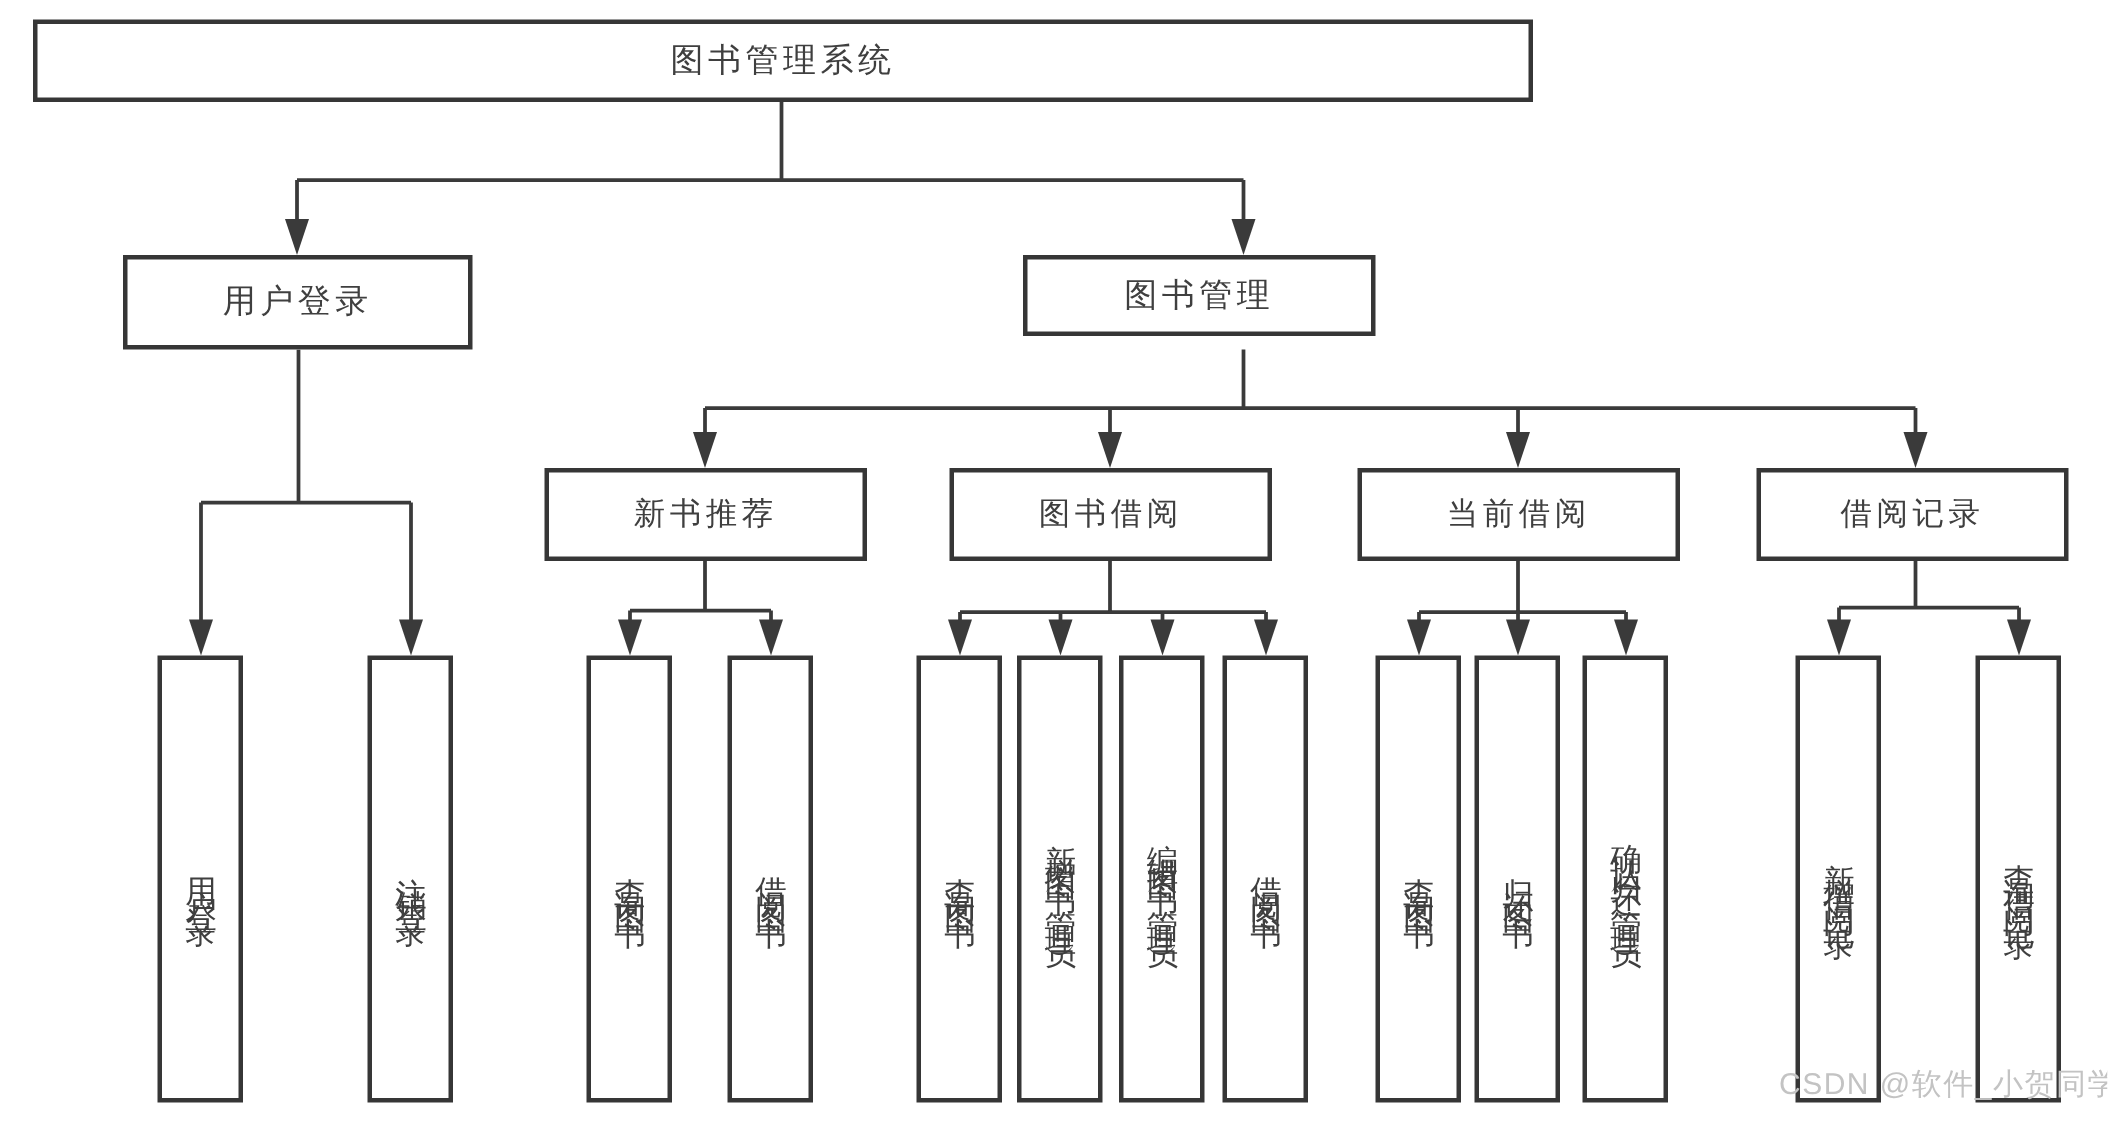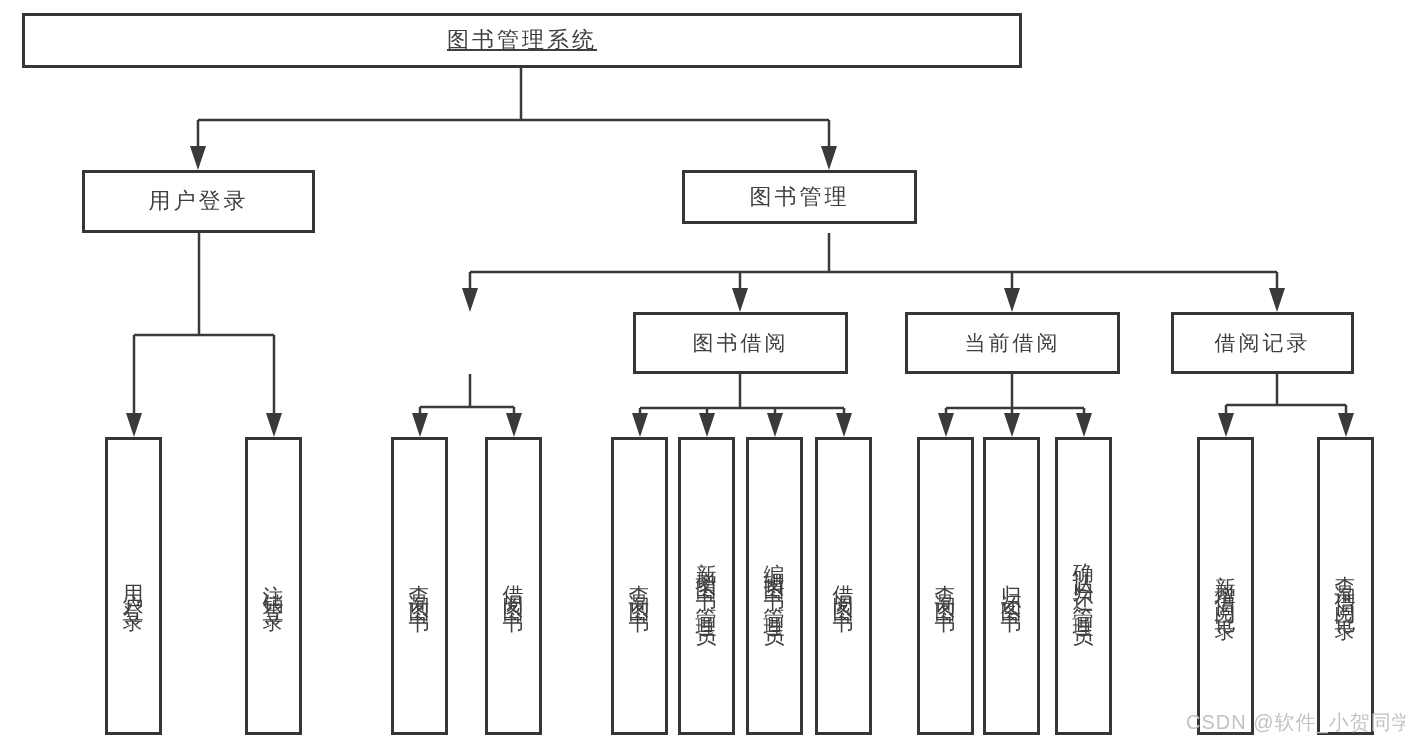--- a/index.html
+++ b/index.html
@@ -12,27 +12,27 @@
     position:absolute;box-sizing:border-box;border:3px solid #363636;background:#ffffff;
     display:flex;align-items:center;justify-content:center;color:#3f3f3f;z-index:2;
   }
   .h span{font-size:22px;letter-spacing:3px;white-space:nowrap;line-height:1.2;}
   .l3 span{font-size:21px;}
   .v span{
     writing-mode:vertical-rl;text-orientation:mixed;
     font-size:21px;letter-spacing:9px;line-height:1;white-space:nowrap;
   }
   
-  .n-root{left:22px;top:13px;width:1000px;height:55px;text-decoration:underline;}
+  .n-root{left:22px;top:13px;width:1000px;height:55px;}
   .n-l2a{left:82px;top:170px;width:233px;height:63px;}
   .n-l2b{left:682px;top:170px;width:235px;height:54px;}
   .n-l3a{left:363px;top:312px;width:215px;height:62px;}
   .n-l3b{left:633px;top:312px;width:215px;height:62px;}
   .n-l3c{left:905px;top:312px;width:215px;height:62px;}
-  .n-l3d{left:1171px;top:312px;width:183px;height:62px;}
+  .n-l3d{left:1171px;top:312px;width:208px;height:62px;}
   .leaf{top:437px;width:57px;height:298px;}
   .f1{left:105px;}  .f2{left:245px;}
   .f3{left:391px;}  .f4{left:485px;}
   .f5{left:611px;}  .f6{left:678px;}  .f7{left:746px;}  .f8{left:815px;}
   .f9{left:917px;}  .f10{left:983px;} .f11{left:1055px;}
   .f12{left:1197px;}.f13{left:1317px;}
   .watermark{
     position:absolute;left:1186px;top:709px;z-index:5;
     font-size:20px;letter-spacing:1px;color:#c3c3c3;white-space:nowrap;
   }
@@ -86,20 +86,23 @@
     <span>图书管理系统</span>
   </div>
 
   <div class="box h n-l2a">
     <span>用户登录</span>
   </div>
   <div class="box h n-l2b">
     <span>图书管理</span>
   </div>
 
+  <div class="box h l3 n-l3a">
+    <span>新书推荐</span>
+  </div>
   <div class="box h l3 n-l3c">
     <span>当前借阅</span>
   </div>
   <div class="box h l3 n-l3b">
     <span>图书借阅</span>
   </div>
   <div class="box h l3 n-l3d">
     <span>借阅记录</span>
   </div>
 

